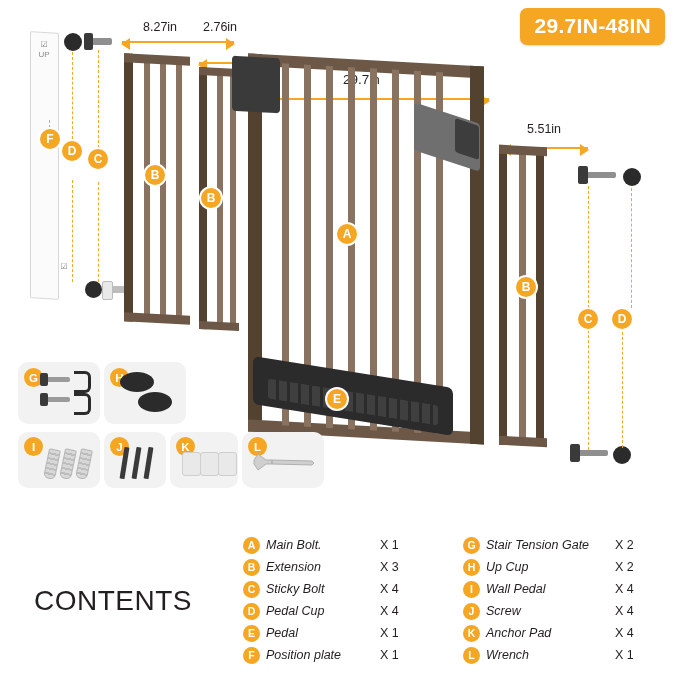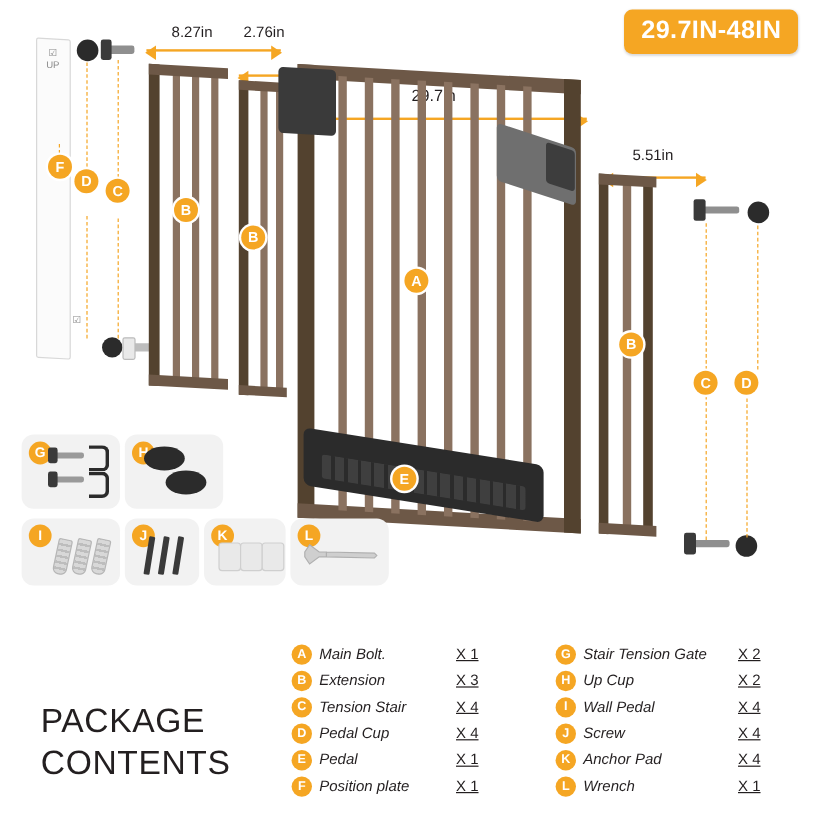--- a/index.html
+++ b/index.html
@@ -85,21 +85,21 @@
   }
   .pkg-col{position:absolute;font-size:12.5px;}
   .pkg-row{display:flex;align-items:center;height:22px;}
   .pkg-row .pl{
     width:17px;height:17px;border-radius:50%;
     background:#F5A623;color:#fff;font-size:10.5px;font-weight:bold;
     display:flex;align-items:center;justify-content:center;
     margin-right:6px;flex:0 0 auto;
   }
   .pkg-row .pn{flex:1 1 auto;font-style:italic;}
-  .pkg-row .pq{width:38px;text-align:left;text-decoration:underline;}
+  .pkg-row .pq{width:38px;text-align:left;}
   .pkg-col.c1{left:243px;top:534px;width:175px;}
   .pkg-col.c2{left:463px;top:534px;width:190px;}
 </style>
 </head>
 <body>
 
 <div class="abs" id="size-badge">
   <span>29.7IN-48IN</span>
 </div>
 
@@ -289,38 +289,37 @@
 <div class="acc-letter" style="left:248px;top:437px;">
   <span>L</span>
   </div>
 <div class="abs" style="left:252px;top:448px;width:66px;height:30px;">
   <svg width="66" height="30" viewBox="0 0 66 30">
     <path d="M6 6 L14 12 L20 12 L20 16 L14 16 L6 22 L2 16 L2 12 Z M20 12 L60 13 L62 15 L60 17 L20 16 Z" fill="#cfcfcf" stroke="#b0b0b0" stroke-width="1"></path>
   </svg>
 </div>
 
 <div class="abs" id="pkg-title">
-  <div>PACKAGE</div>
   <div>CONTENTS</div>
 </div>
 
 <div class="pkg-col c1">
   <div class="pkg-row">
     <span class="pl">A</span>
     <span class="pn">Main Bolt.</span>
     <span class="pq">X 1</span>
   </div>
   <div class="pkg-row">
     <span class="pl">B</span>
     <span class="pn">Extension</span>
     <span class="pq">X 3</span>
   </div>
   <div class="pkg-row">
     <span class="pl">C</span>
-    <span class="pn">Tension Stair</span>
+    <span class="pn">Sticky Bolt</span>
     <span class="pq">X 4</span>
   </div>
   <div class="pkg-row">
     <span class="pl">D</span>
     <span class="pn">Pedal Cup</span>
     <span class="pq">X 4</span>
   </div>
   <div class="pkg-row">
     <span class="pl">E</span>
     <span class="pn">Pedal</span>

